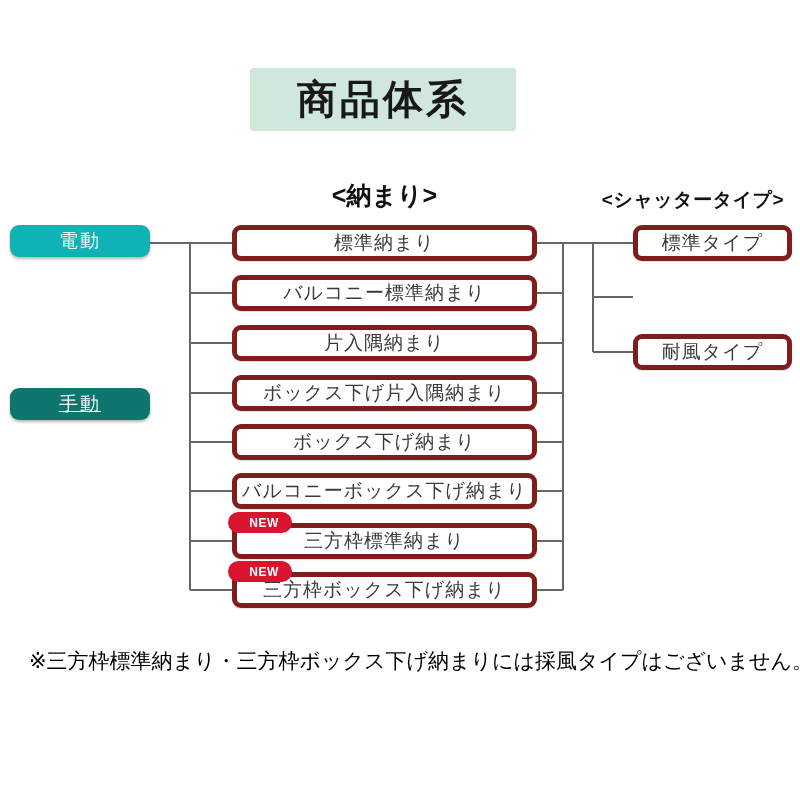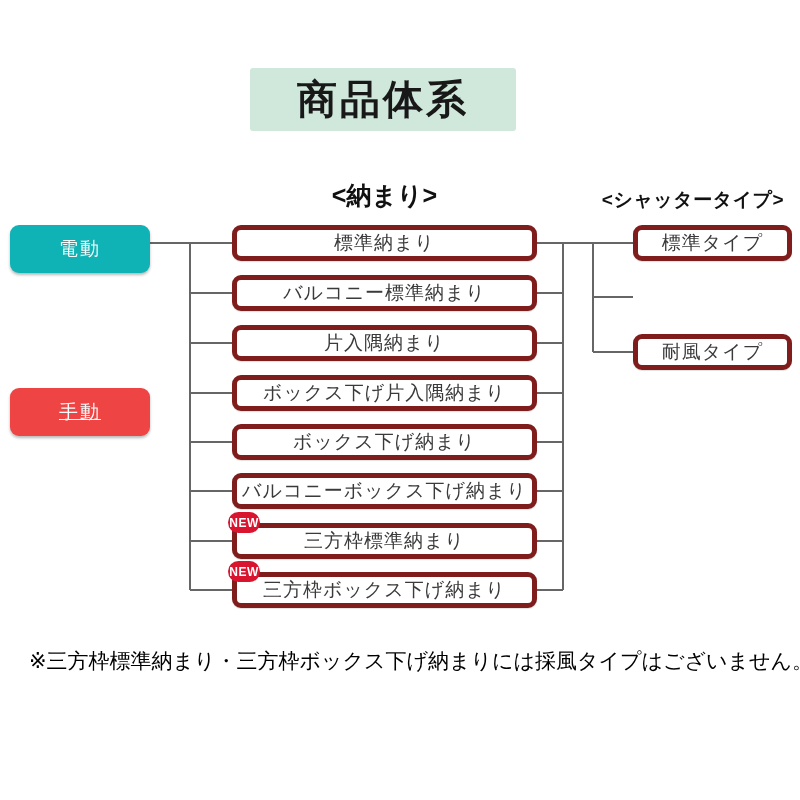--- a/index.html
+++ b/index.html
@@ -17,43 +17,43 @@
   }
 
   .col-header{
     position:absolute;text-align:center;font-weight:bold;color:#111;
     white-space:nowrap;
   }
   .col-header.fitting{left:232px;width:305px;top:179px;font-size:25px;}
   .col-header.shutter{left:593px;width:200px;top:187px;font-size:19px;letter-spacing:0.5px;}
 
   .drive{
-    position:absolute;left:10px;width:140px;height:48px;border-radius:9px;
+    position:absolute;left:10px;width:140px;height:32px;border-radius:9px;
     display:flex;align-items:center;justify-content:center;
     color:#f4fbfa;font-size:19px;letter-spacing:2px;
     box-shadow:0 2px 3px rgba(0,0,0,0.28);
   }
   .drive.electric{top:225px;background:#0fb2b5;}
-  .drive.manual{top:388px;background:#ef4444;text-decoration:underline;}
+  .drive.manual{top:388px;background:#0f766e;text-decoration:underline;}
 
   .node{
     position:absolute;height:36px;background:#ffffff;
     border:5px solid #7f1d1d;border-radius:9px;box-sizing:border-box;
     display:flex;align-items:center;justify-content:center;
     font-size:19px;color:#3a3a3a;letter-spacing:1px;white-space:nowrap;
     box-shadow:0 1px 1px rgba(0,0,0,0.12);
   }
   .fit{left:232px;width:305px;}
   .sht{left:633px;width:159px;}
 
   .new-badge{
-    position:absolute;left:228px;width:32px;height:21px;
+    position:absolute;left:228px;width:56px;height:21px;
     background:#d8142f;border-radius:11px;z-index:3;
     display:flex;align-items:center;justify-content:center;
-    color:#fff;font-size:12px;font-weight:bold;letter-spacing:0.5px;
+    color:#fff;font-size:12px;font-weight:bold;letter-spacing:0.5px;padding-left:8px;
   }
 
   .footnote{
     position:absolute;left:29px;top:647px;width:760px;
     font-size:21px;color:#000;white-space:nowrap;
   }
 </style>
 </head>
 <body>
 

